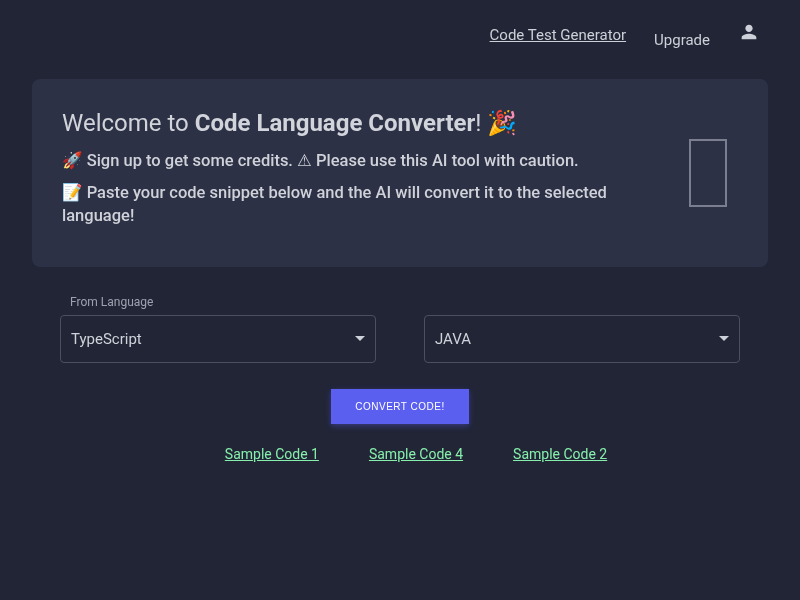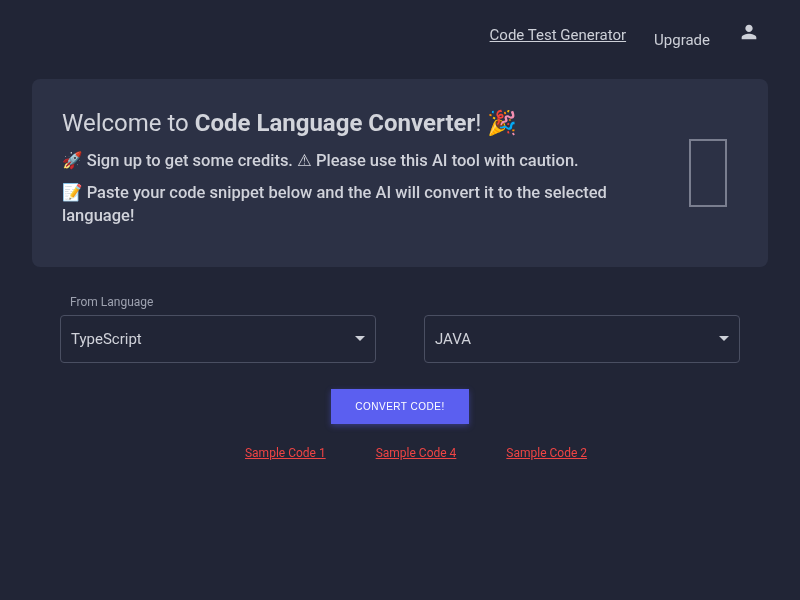--- a/index.html
+++ b/index.html
@@ -140,22 +140,22 @@
       box-shadow: 0 2px 6px rgba(91, 95, 240, 0.4);
     }
     .samples {
       display: flex;
       justify-content: center;
       gap: 18px;
       margin-top: 22px;
       padding-bottom: 30px;
     }
     .samples a {
-      color: #ef4444;
-      font-size: 12px;
+      color: #86efac;
+      font-size: 14px;
       text-decoration: underline;
       cursor: pointer;
       margin-left: 32px;
     }
   </style>
 </head>
 <body>
 
 <div class="header">
   <a class="underlined">Code Test Generator</a>

